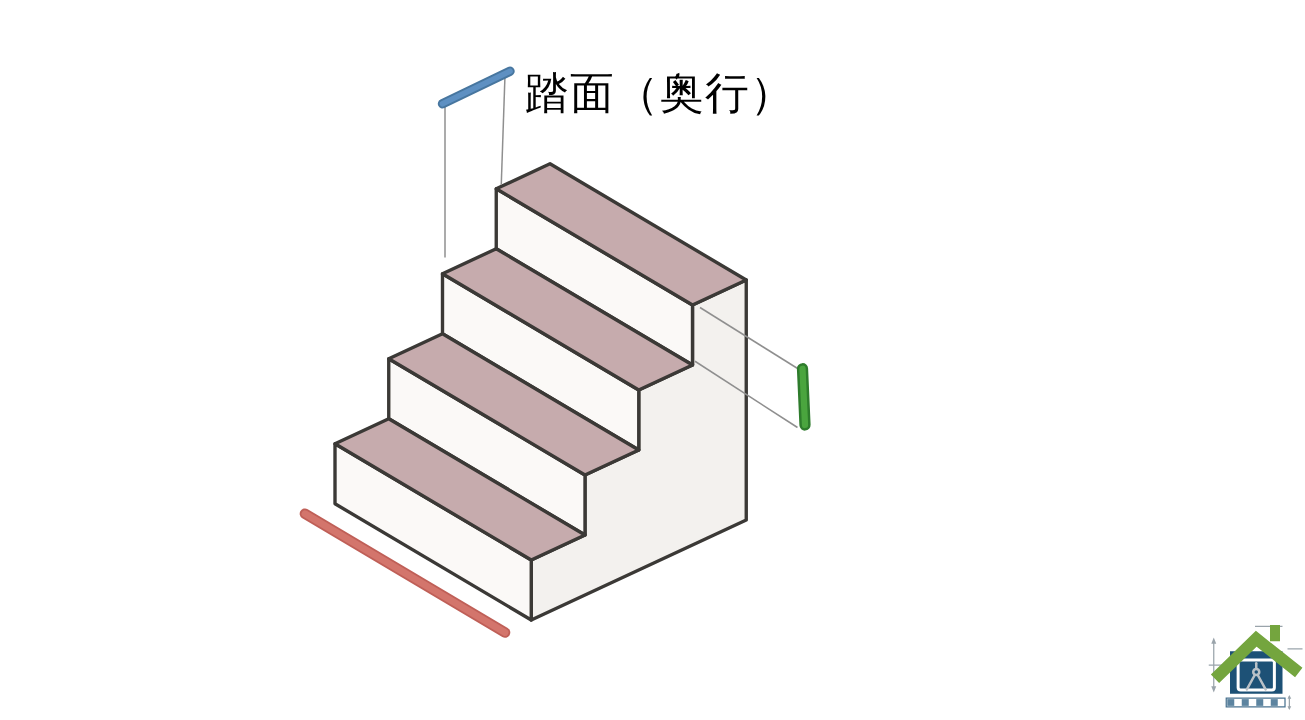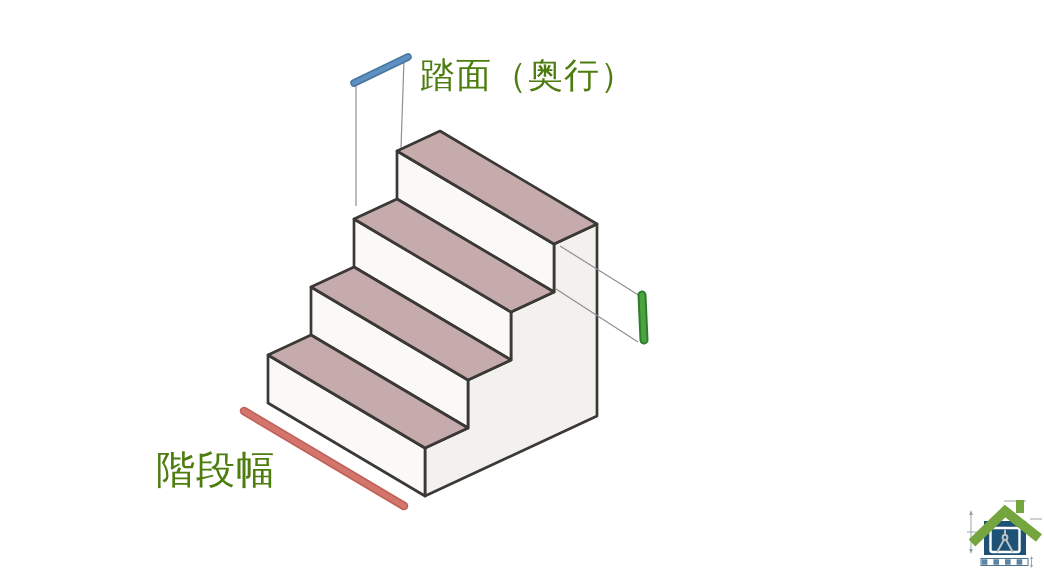--- a/index.html
+++ b/index.html
@@ -24,21 +24,21 @@
   .marker-core{fill:none;stroke-linecap:round;}
   .edge-blue{stroke:#47769f;stroke-width:7.5;}
   .core-blue{stroke-width:4.5;}
   .edge-green{stroke:#2e7c2c;stroke-width:9;}
   .core-green{stroke-width:5;}
   .edge-red{stroke:#bf5f57;stroke-width:8.5;}
   .core-red{stroke-width:5.5;}
 
   
   .label{
-    position:absolute;white-space:nowrap;color:#4d7c0f;
+    position:absolute;white-space:nowrap;color:#000000;
     font-weight:500;letter-spacing:1px;line-height:1.1;
   }
   .label-tread{left:420px;top:56px;font-size:35px;}
   .label-riser{left:623px;top:229px;font-size:35px;}
   .label-width{left:156px;top:449px;font-size:39px;}
 
   
   .logo{position:absolute;left:960px;top:497px;width:84px;height:78px;}
   .dim{stroke:#9aa4ab;stroke-width:1;fill:none;}
   .dim-head{fill:#9aa4ab;stroke:none;}
@@ -86,21 +86,20 @@
       <line class="marker-core core-green" x1="642" y1="295" x2="644" y2="340" stroke="#4aa53e"></line>
     </g>
 
     <g>
       <line class="marker-edge edge-red" x1="244" y1="411" x2="404" y2="506"></line>
       <line class="marker-core core-red" x1="244" y1="411" x2="404" y2="506" stroke="#d3756c"></line>
     </g>
   </svg>
 
   <div class="label label-tread">踏面（奥行）</div>
-  <div class="label label-width">階段幅</div>
 
   <svg class="logo" viewBox="0 0 84 78">
 
     <g>
       <line class="dim" x1="11" y1="16" x2="11" y2="55"></line>
       <polygon class="dim-head" points="9,18 13,18 11,13"></polygon>
       <polygon class="dim-head" points="9,52 13,52 11,57"></polygon>
       <line class="dim" x1="7" y1="35" x2="20" y2="35"></line>
       <line class="dim" x1="44" y1="4" x2="66" y2="4"></line>
       <line class="dim" x1="70" y1="22" x2="82" y2="22"></line>

